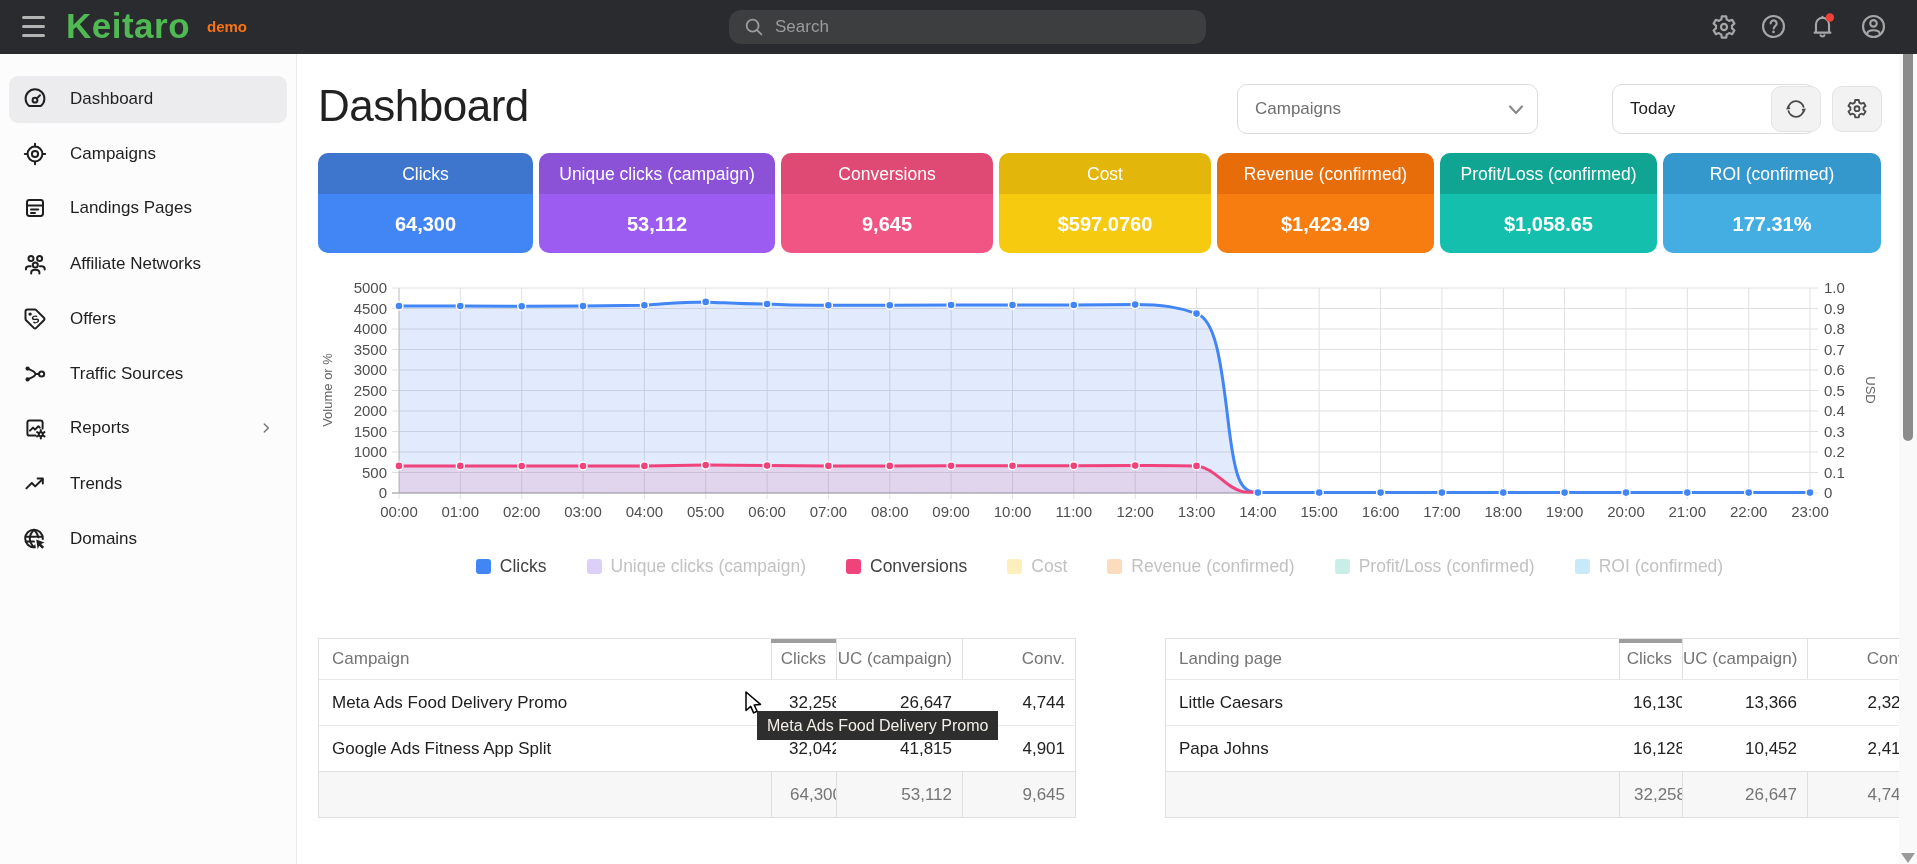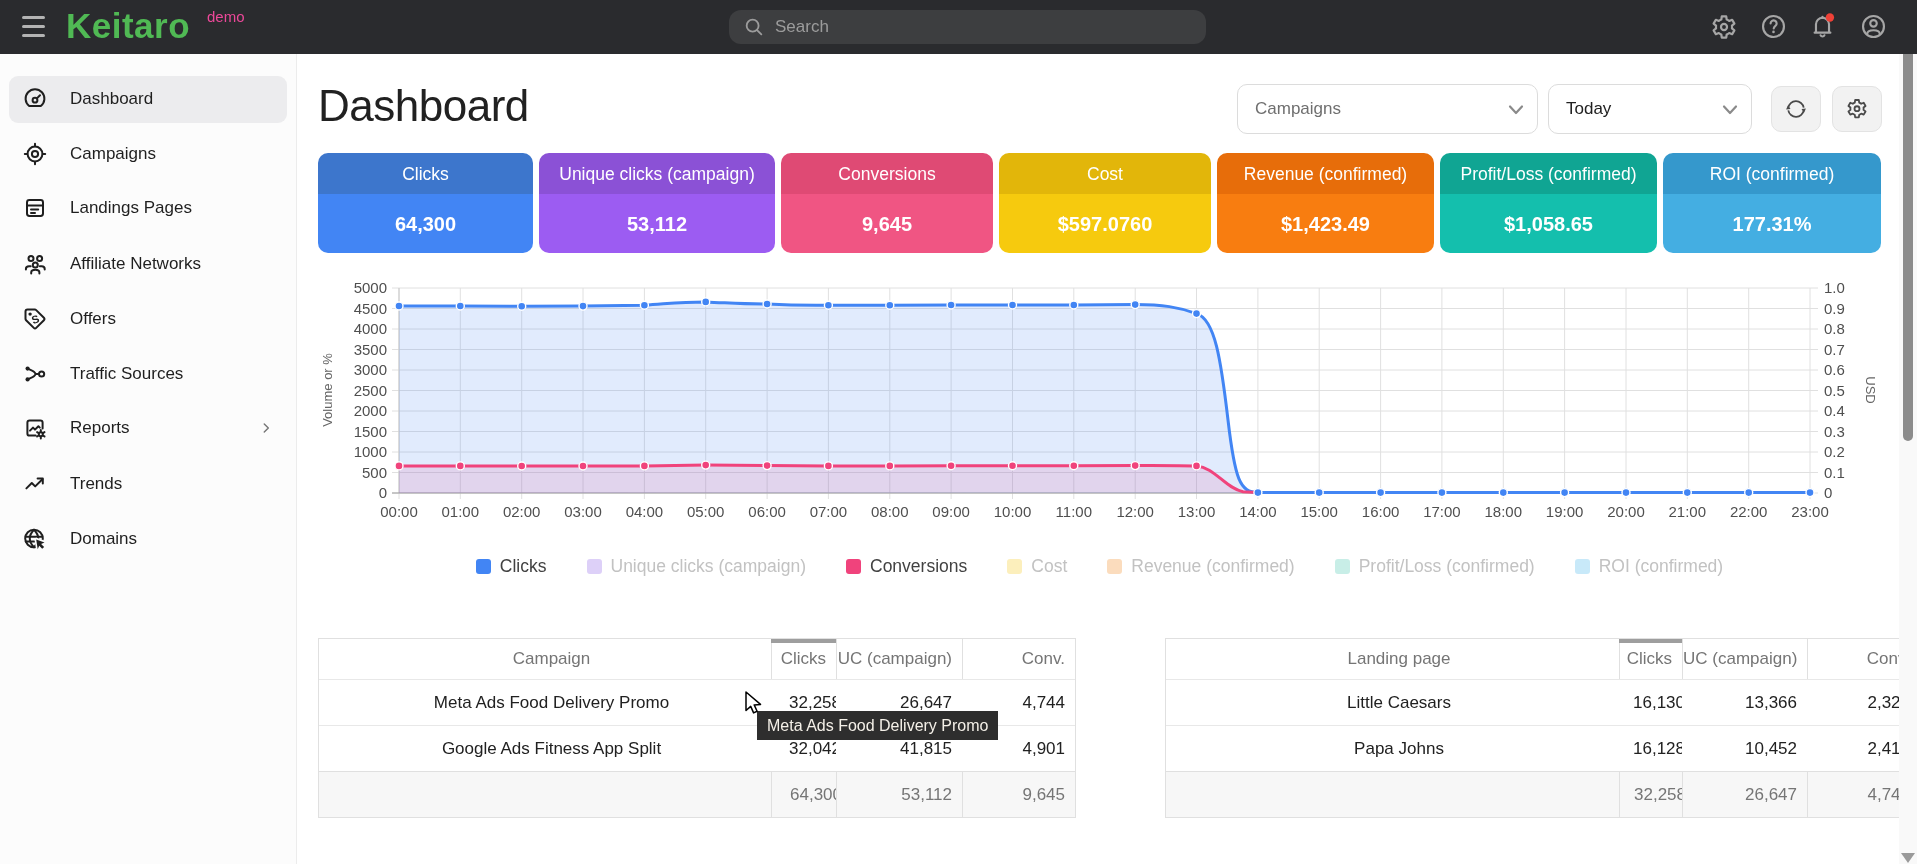--- a/index.html
+++ b/index.html
@@ -2,21 +2,21 @@
 <html><head><meta charset="utf-8"><title>Dashboard</title>
 <style>
 * { margin:0; padding:0; box-sizing:border-box; }
 html,body { width:1917px; height:864px; overflow:hidden; font-family:"Liberation Sans",sans-serif; background:#fff; }
 .abs { position:absolute; }
 
 .topbar { position:absolute; left:0; top:0; width:1917px; height:54px; background:#2a2b2e; }
 .burger { position:absolute; left:22px; top:16px; width:23px; }
 .burger div { height:3px; background:#b3b3b3; border-radius:2px; margin-bottom:6px; }
 .logo { position:absolute; left:66px; top:6px; font-size:35px; font-weight:bold; color:#50b954; letter-spacing:0.5px; }
-.demo { position:absolute; left:207px; top:8px; font-size:15px; color:#ec4899; }
+.demo { position:absolute; left:207px; top:18px; font-size:15px; color:#f97316;font-weight:bold; }
 .search { position:absolute; left:729px; top:10px; width:477px; height:34px; background:#3d3e40; border-radius:12px; color:#9c9c9c; font-size:17px; line-height:34px; }
 .search svg { position:absolute; left:14px; top:6px; }
 .search span { position:absolute; left:46px; }
 .ticon { position:absolute; top:13px; }
 
 .sidebar { position:absolute; left:0; top:54px; width:297px; height:810px; background:#fcfcfc; border-right:1px solid #ececec; }
 .sitem { position:absolute; left:9px; width:278px; height:47px; border-radius:9px; }
 .sitem.active { background:#ececee; }
 .sic { position:absolute; left:14px; top:11px; width:24px; height:24px; }
 .sic svg { display:block; }
@@ -41,21 +41,21 @@
 .legend { position:absolute; left:318px; top:556px; width:1563px; display:flex; justify-content:center; gap:40px; font-size:17.5px; color:#424242; }
 .litem { display:flex; align-items:center; gap:9px; white-space:nowrap; }
 .litem.off { color:#c2c2c2; }
 .lsq { width:15px; height:15px; border-radius:3px; display:inline-block; }
 
 .rep { position:absolute; top:638px; border-collapse:separate; border-spacing:0; table-layout:fixed; font-size:17px; color:#212121; border:1px solid #e0e0e0; }
 .rep th { font-weight:400; color:#757575; height:40px; white-space:nowrap; }
 .rep td { height:46px; }
 .rep tbody td { border-top:1px solid #e8e8e8; }
 .rep tfoot td { border-top:1px solid #e0e0e0; background:#f7f7f7; color:#757575; }
-.rep .c1 { text-align:center; padding-left:13px; }
+.rep .c1 { text-align:left; padding-left:13px; }
 .rep .num { text-align:right; padding-right:10px; }
 .rep th.vb, .rep td.vb { border-left:1px solid #e0e0e0; }
 .rep th.sorted { border-left:1px solid #e0e0e0; position:relative; }
 .rep th.sorted::before { content:''; position:absolute; left:-1px; right:0; top:0; height:4px; background:#9e9e9e; }
 .rep td.clip { overflow:hidden; white-space:nowrap; text-align:left; padding-left:18px; }
 .rep.r2 td.clip { padding-left:14px; }
 
 .tip { position:absolute; left:757px; top:711px; height:29px; line-height:29px; background:#2e2e2e; color:#f4f0e8; font-size:16px; padding:0 10px; }
 
 .sb-track { position:absolute; left:1899px; top:54px; width:18px; height:810px; background:#f9f9f9; }
@@ -205,21 +205,21 @@
       <span class="slab">Domains</span>
     </div>
 </div>
 <div class="h1">Dashboard</div>
 <div class="sel" style="left:1237px;width:301px;color:#6f6f6f">
     <span class="stx">Campaigns</span>
     <svg width="16" height="12" viewBox="0 0 16 12">
       <path d="M2 2.5 8 9 14 2.5" fill="none" stroke="#8a8a8a" stroke-width="2.2" stroke-linecap="round" stroke-linejoin="round"></path>
     </svg>
   </div>
-<div class="sel" style="left:1548px;width:204px;color:#212121">
+<div class="sel" style="left:1612px;width:204px;color:#212121">
     <span class="stx">Today</span>
     <svg width="16" height="12" viewBox="0 0 16 12">
       <path d="M2 2.5 8 9 14 2.5" fill="none" stroke="#8a8a8a" stroke-width="2.2" stroke-linecap="round" stroke-linejoin="round"></path>
     </svg>
   </div>
 <div class="btn" style="left:1771px">
     <svg width="25" height="25" viewBox="0 0 24 24">
       <g fill="none" stroke="#4a4a4a" stroke-width="1.7">
         <path d="M4.56 11.02 A7.5 7.5 0 0 1 19.39 10.70"></path>
         <path d="M19.44 12.98 A7.5 7.5 0 0 1 4.61 13.30"></path>

